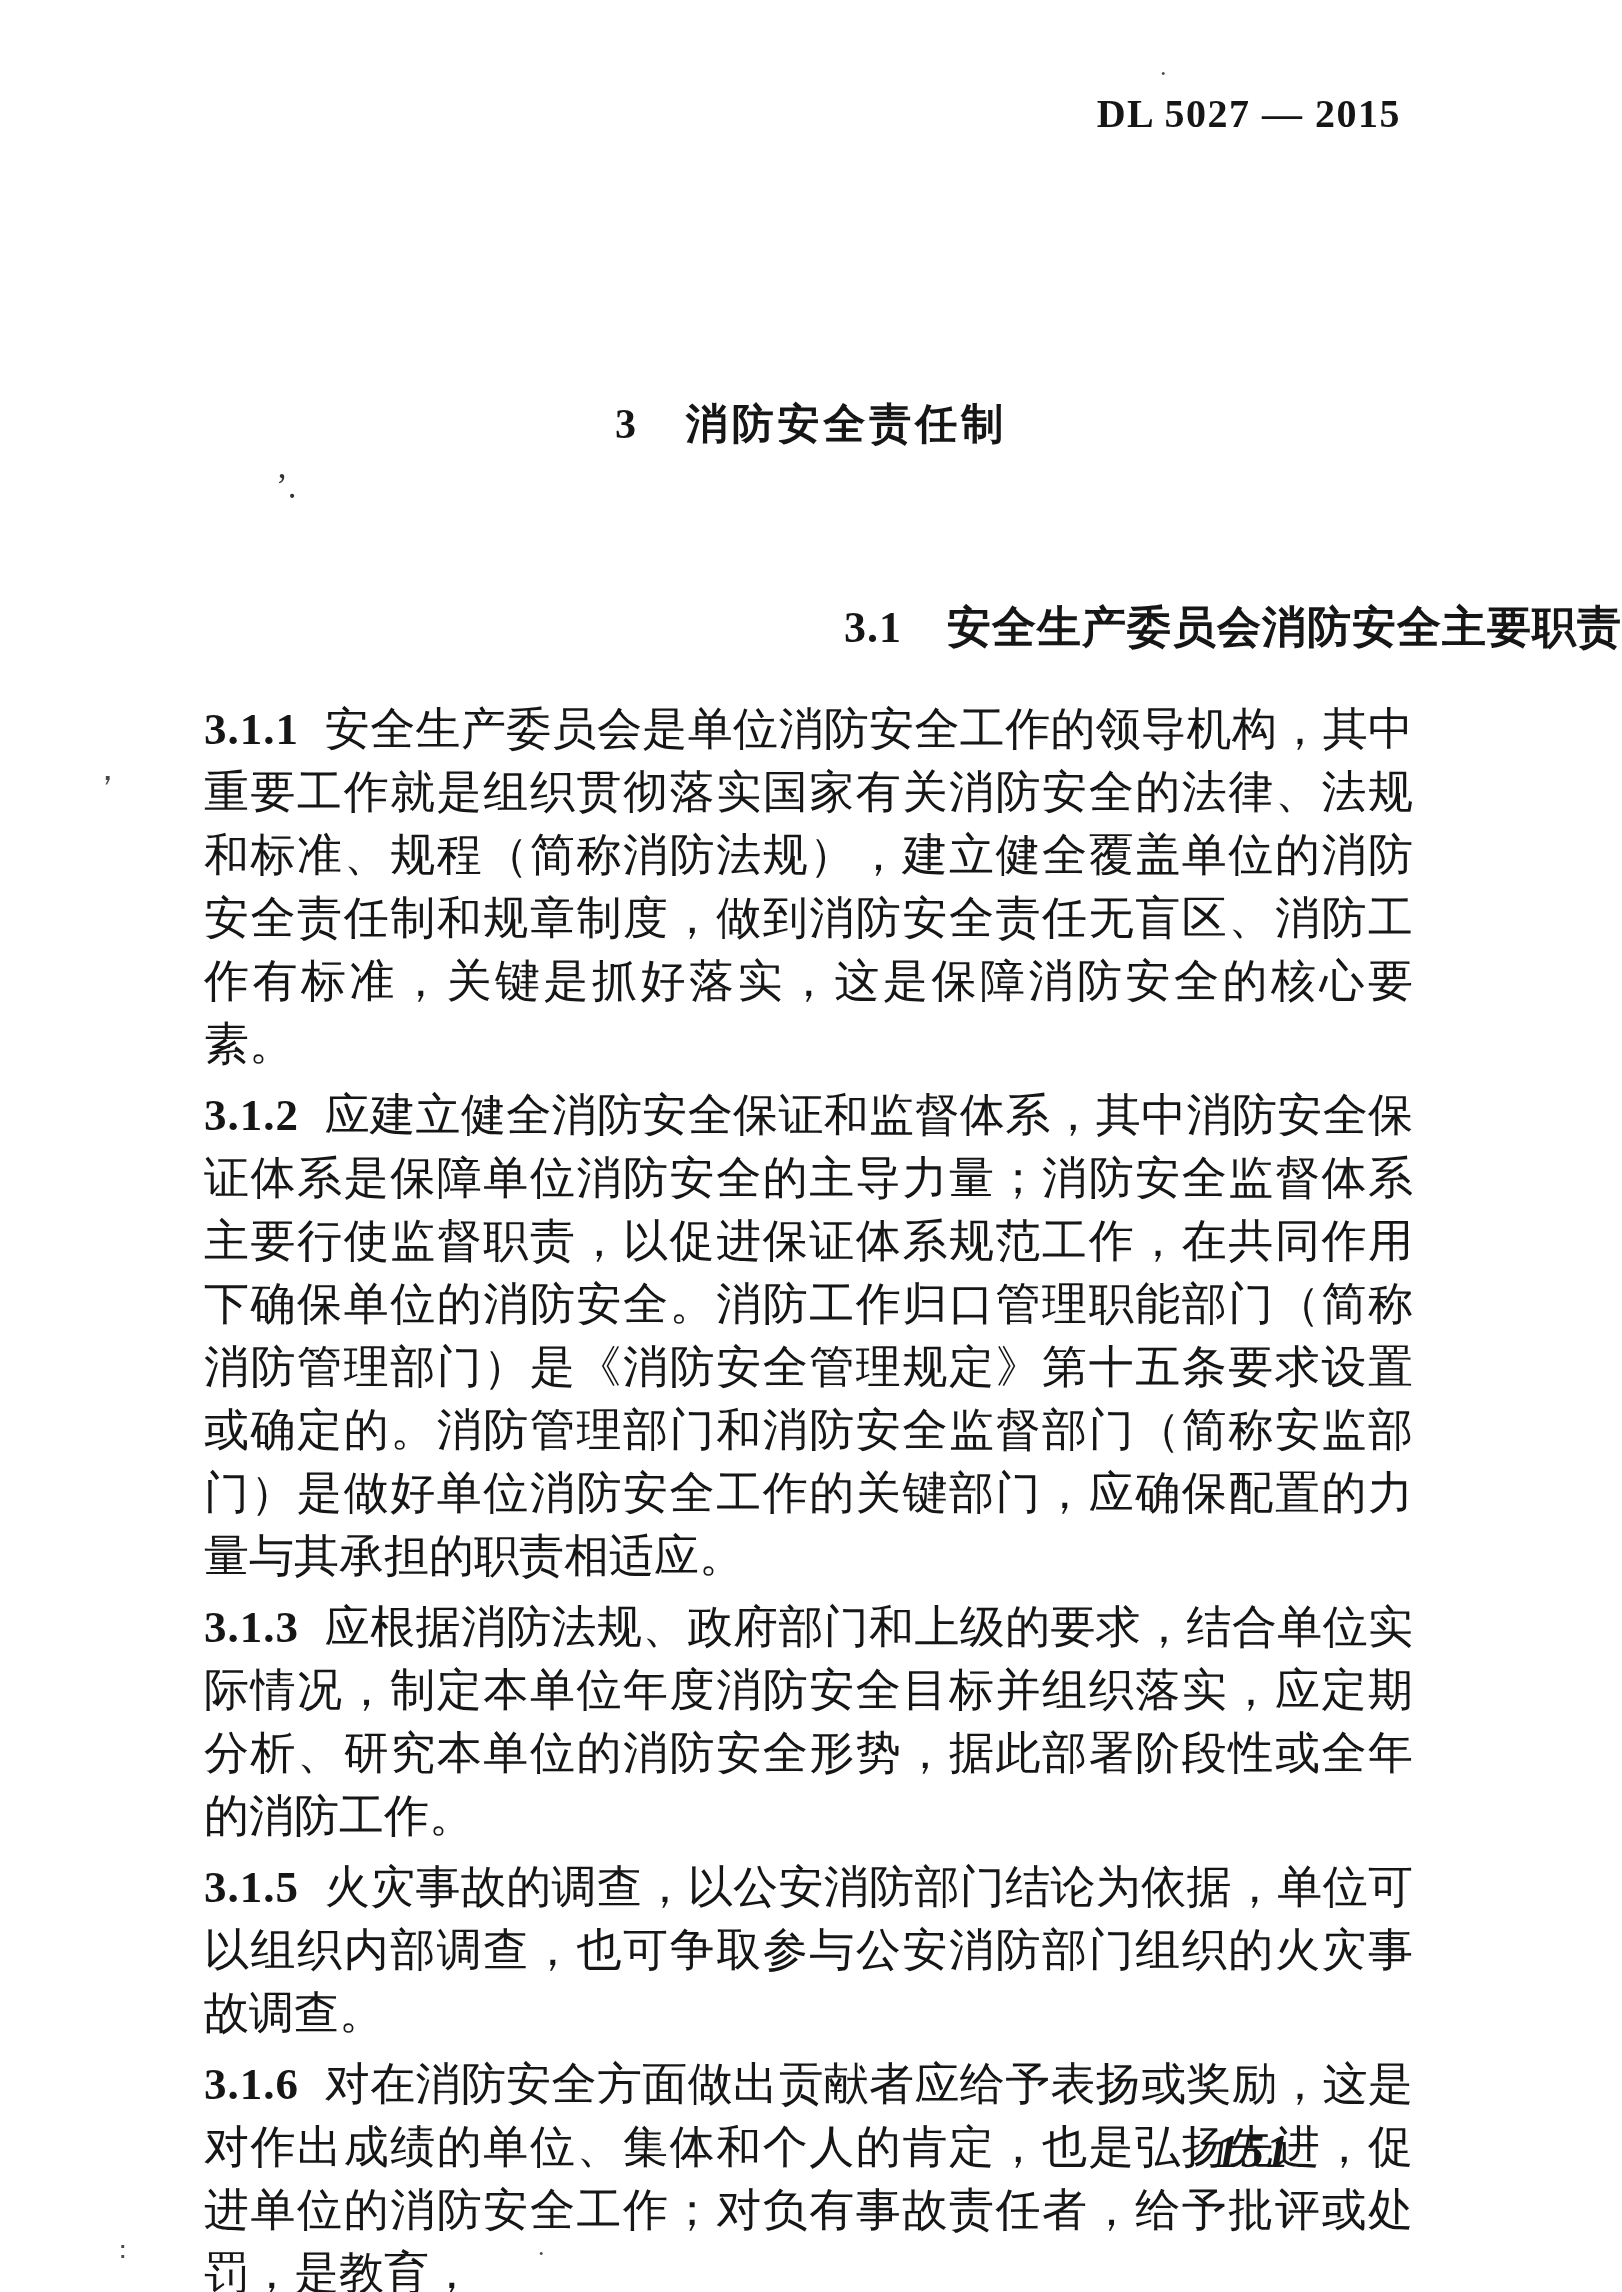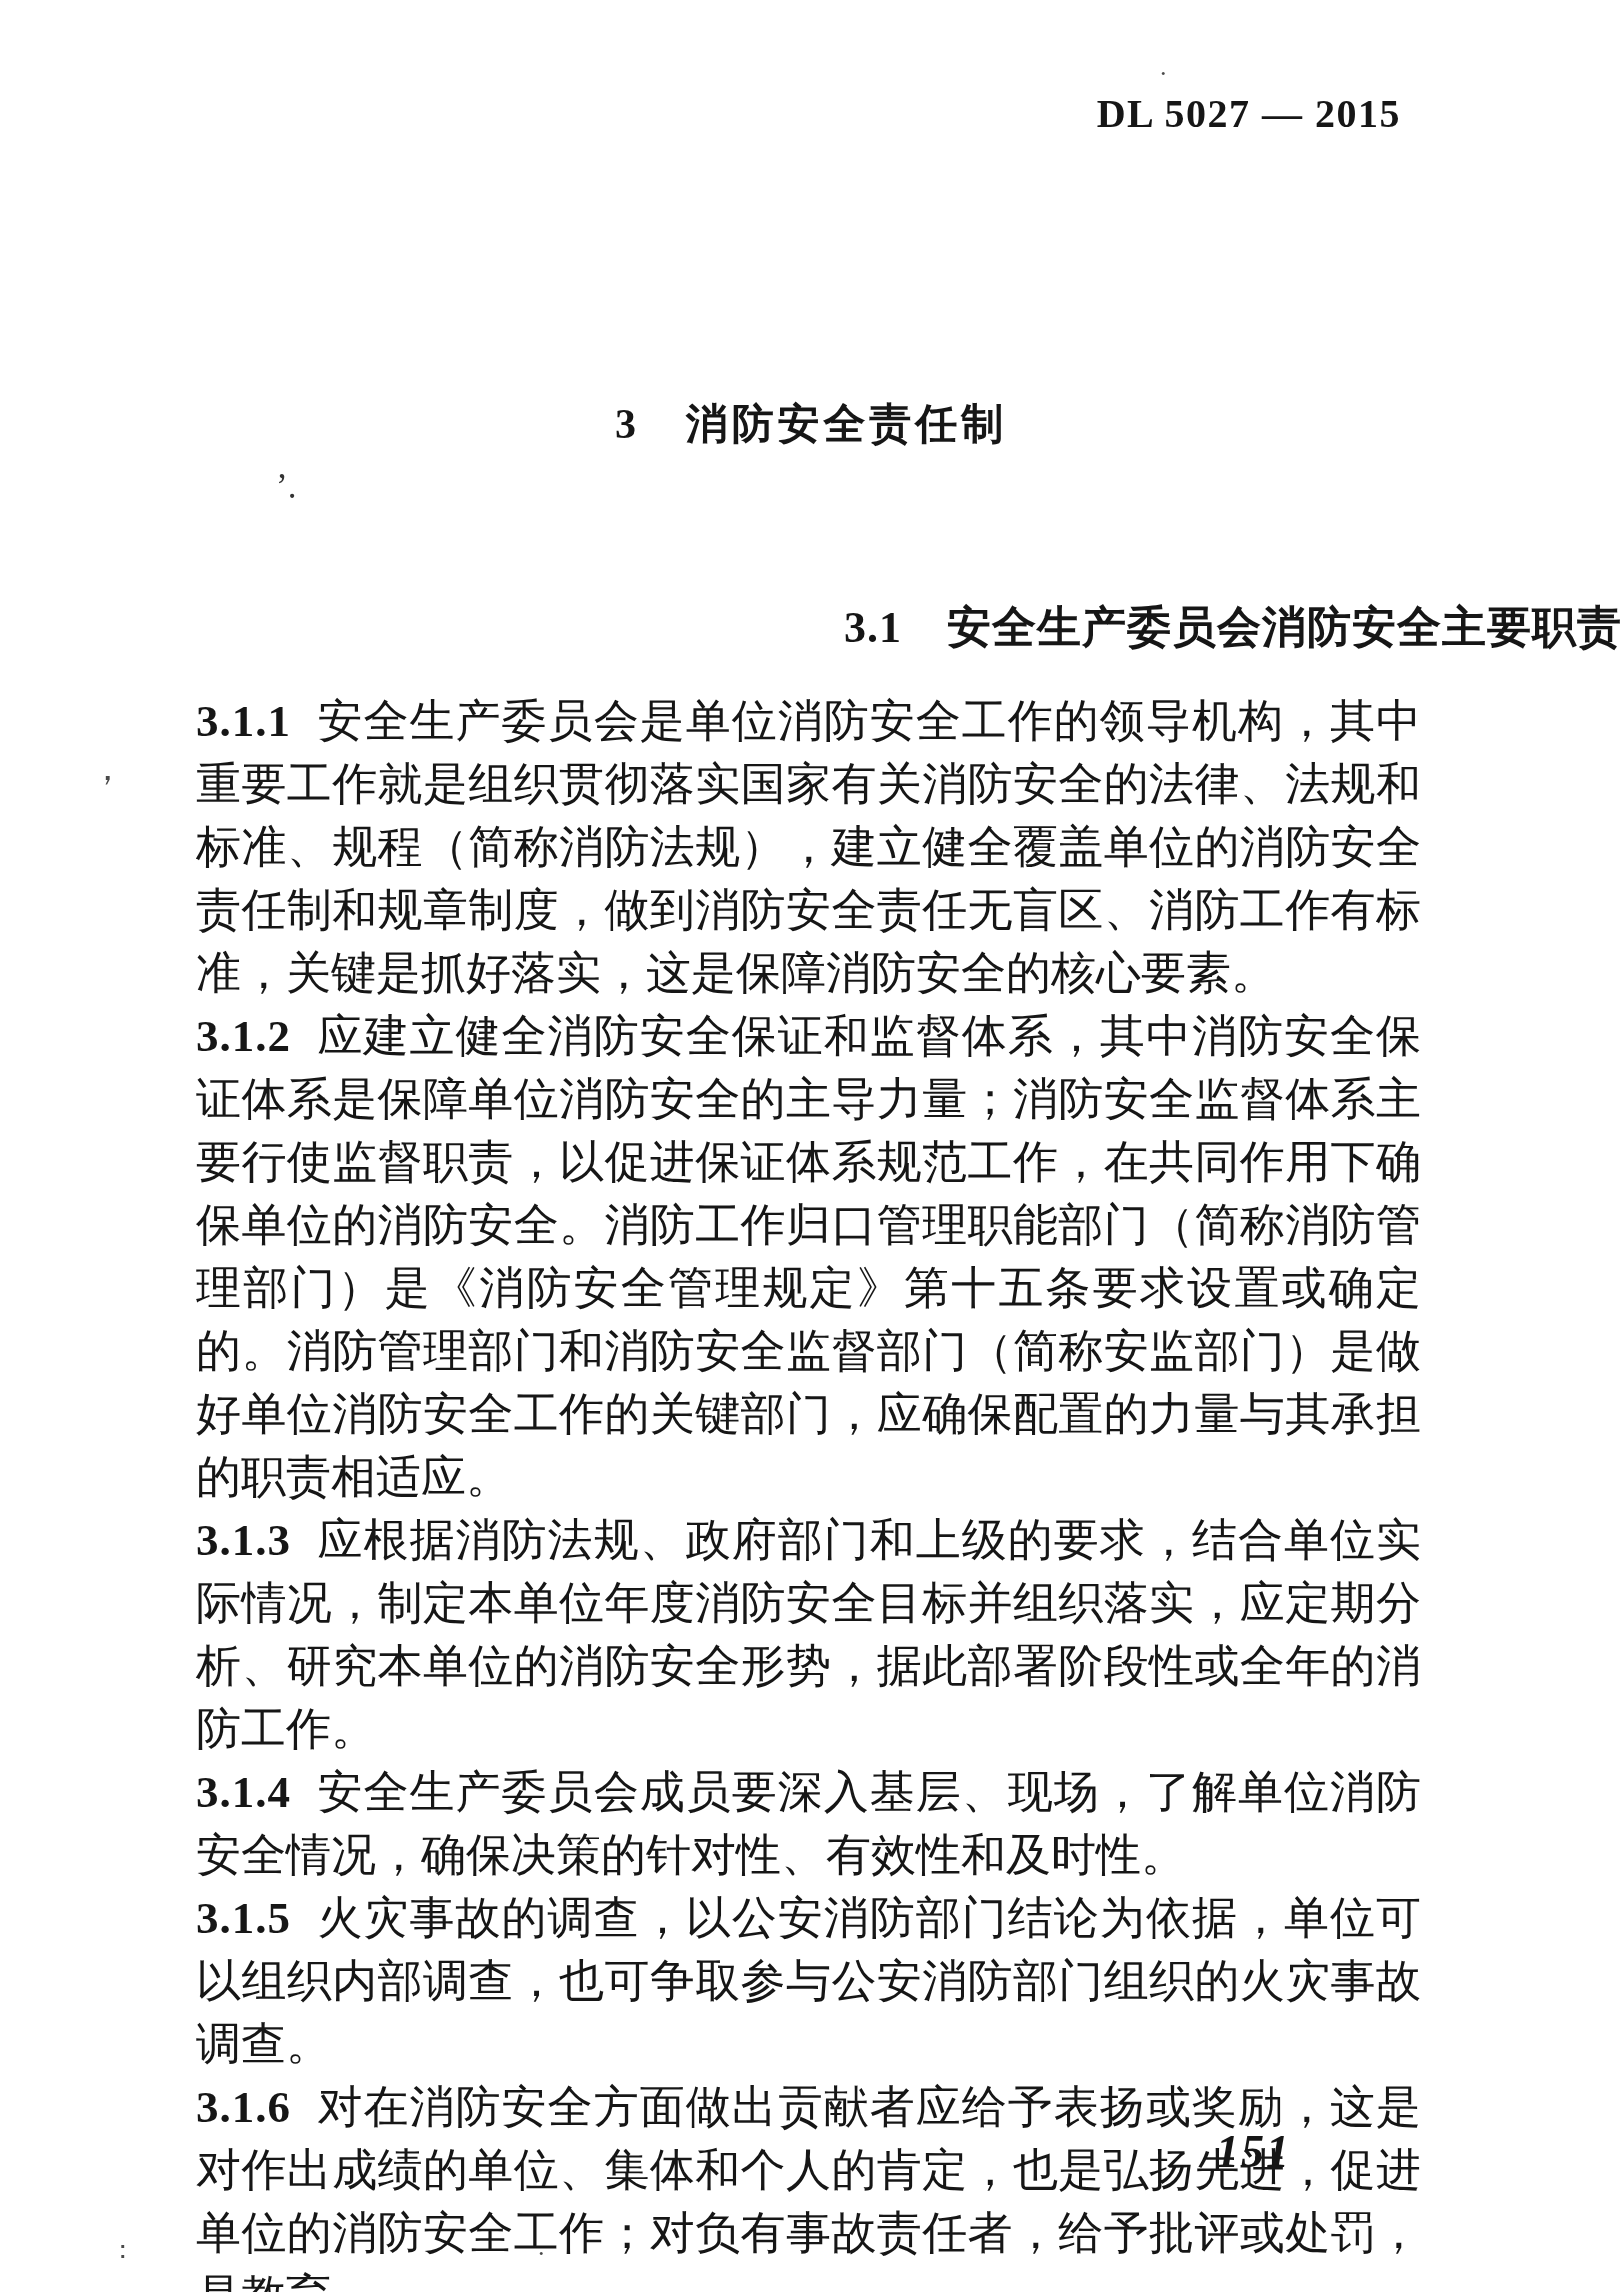--- a/index.html
+++ b/index.html
@@ -52,21 +52,21 @@
   .body-text {
     position: absolute;
     top: 690px;
     left: 196px;
     width: 1225px;
     font-size: 45px;
     line-height: 63px;
     text-align: justify;
     text-justify: inter-ideograph;
   }
-  .body-text p { margin: 0; }
+  .body-text p { margin: 8px; }
 
   .clause-num {
     font-weight: bold;
     letter-spacing: 1px;
     margin-right: 25.5px;
   }
 
   .page-number {
     position: absolute;
     top: 2125px;
@@ -104,21 +104,20 @@
   <div class="doc-code">DL 5027 — 2015</div>
 
   <h1 class="chapter-title">3　消防安全责任制</h1>
 
   <h2 class="section-title">3.1　安全生产委员会消防安全主要职责</h2>
 
   <div class="body-text">
     <p><b class="clause-num">3.1.1</b><span>安全生产委员会是单位消防安全工作的领导机构，其中重要工作就是组织贯彻落实国家有关消防安全的法律、法规和标准、规程（简称消防法规），建立健全覆盖单位的消防安全责任制和规章制度，做到消防安全责任无盲区、消防工作有标准，关键是抓好落实，这是保障消防安全的核心要素。</span></p>
     <p><b class="clause-num">3.1.2</b><span>应建立健全消防安全保证和监督体系，其中消防安全保证体系是保障单位消防安全的主导力量；消防安全监督体系主要行使监督职责，以促进保证体系规范工作，在共同作用下确保单位的消防安全。消防工作归口管理职能部门（简称消防管理部门）是《消防安全管理规定》第十五条要求设置或确定的。消防管理部门和消防安全监督部门（简称安监部门）是做好单位消防安全工作的关键部门，应确保配置的力量与其承担的职责相适应。</span></p>
     <p><b class="clause-num">3.1.3</b><span>应根据消防法规、政府部门和上级的要求，结合单位实际情况，制定本单位年度消防安全目标并组织落实，应定期分析、研究本单位的消防安全形势，据此部署阶段性或全年的消防工作。</span></p>
-    <p><b class="clause-num">3.1.4</b><span>安全生产委员会成员要深入基层、现场，了解单位消防安全情况，确保决策的针对性、有效性和及时性。</span></p>
     <p><b class="clause-num">3.1.5</b><span>火灾事故的调查，以公安消防部门结论为依据，单位可以组织内部调查，也可争取参与公安消防部门组织的火灾事故调查。</span></p>
     <p><b class="clause-num">3.1.6</b><span>对在消防安全方面做出贡献者应给予表扬或奖励，这是对作出成绩的单位、集体和个人的肯定，也是弘扬先进，促进单位的消防安全工作；对负有事故责任者，给予批评或处罚，是教育，</span></p>
   </div>
 
   <div class="page-number">151</div>
 
 </div>
 
 
 </body></html>

